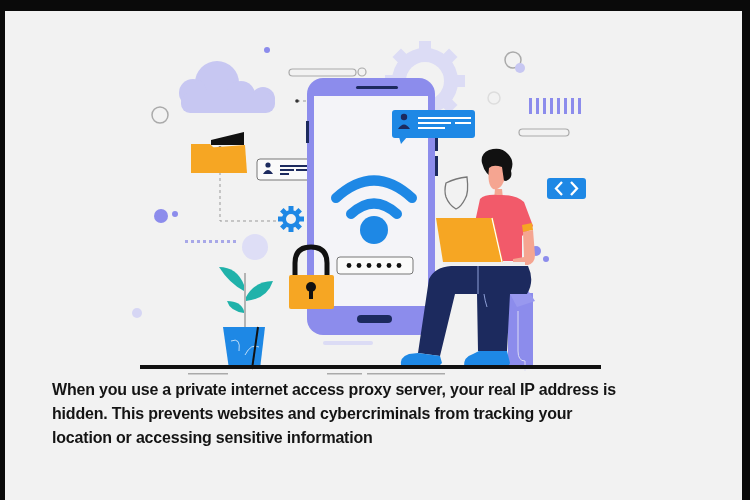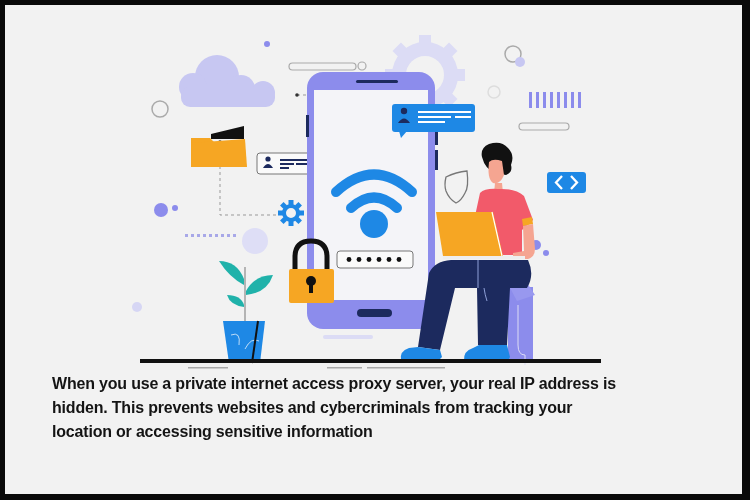--- a/index.html
+++ b/index.html
@@ -1,17 +1,17 @@
 <!DOCTYPE html>
 <html><head>
 <meta charset="utf-8">
 <style>
   html,body{margin:0;padding:0;}
   body{width:750px;height:500px;background:#0a0a0a;position:relative;overflow:hidden;font-family:"Liberation Sans",sans-serif;}
-  .canvas{position:absolute;left:5px;top:5px;width:737px;height:489px;background:#f2f2f2;overflow:hidden;}
+  .canvas{position:absolute;left:5px;top:11px;width:737px;height:489px;background:#f2f2f2;overflow:hidden;}
   .illus{position:absolute;left:0;top:0;width:737px;height:370px;}
   .caption{position:absolute;left:47px;top:366px;width:680px;font-family:"Liberation Sans",sans-serif;font-weight:bold;font-size:17.2px;line-height:24px;color:#141414;letter-spacing:-0.2px;transform:scaleX(0.93);transform-origin:left top;}
   .caption span{display:block;white-space:nowrap;}
 </style>
 </head>
 <body>
 
 <div class="canvas">
   <svg class="illus" viewBox="0 0 737 370" width="737" height="370">
 

